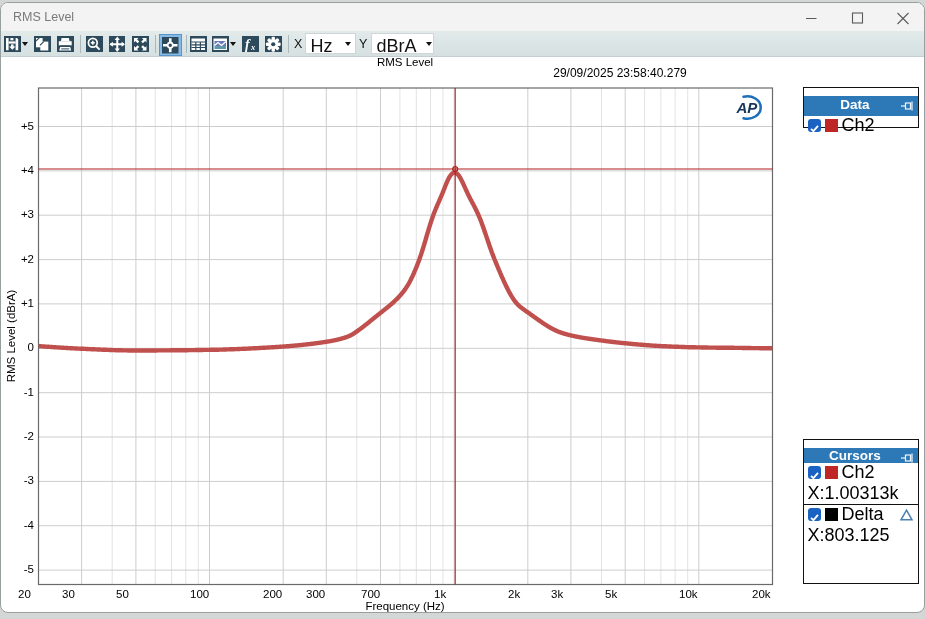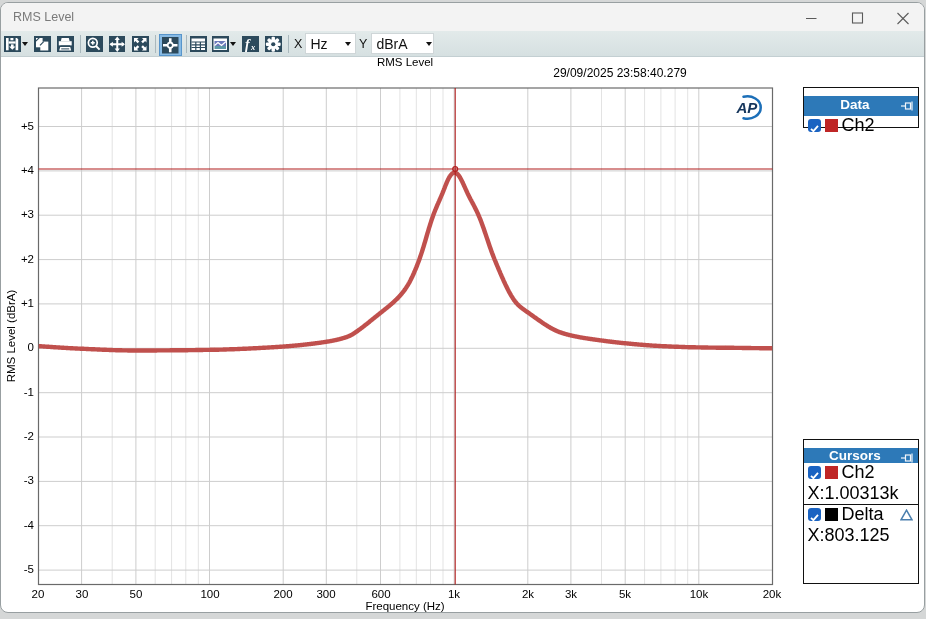--- a/index.html
+++ b/index.html
@@ -3,22 +3,22 @@
 * { margin:0; padding:0; box-sizing:border-box; }
 html,body { width:926px; height:619px; background:#d5d7d7; font-family:"Liberation Sans",sans-serif; overflow:hidden; position:relative; }
 .win { position:absolute; left:0px; top:2px; width:925px; height:611px; background:#fff; border:1px solid #989fa1; border-radius:8px; overflow:hidden; }
 .titlebar { position:absolute; left:0; top:0; width:100%; height:28px; background:#f3f3f3; }
 .titlebar .t { position:absolute; left:12px; top:7px; font-size:12.5px; color:#7a7a7a; }
 .toolbar { position:absolute; left:0; top:28px; width:100%; height:26px; background:linear-gradient(#e2eaea,#d6e0e1); border-bottom:1px solid #c3cfd2; }
 .tb { position:absolute; top:4.5px; height:16.5px; background:#2c4a5c; }
 .sep { position:absolute; top:4px; width:1px; height:18px; background:#a9b8bd; }
 .hl { position:absolute; left:157.5px; top:2.5px; width:23px; height:22px; background:#86bae4; border:1px solid #5795cb; padding:2.5px 0 0 2.5px; }
 .lbl { position:absolute; top:6px; font-size:12.5px; color:#111; }
-.combo { position:absolute; top:1.5px; height:21px; background:#fff; border:1px solid #cfd6d8; font-size:14px; color:#111; padding:2.5px 0 0 5px; }
-.xl { position:absolute; width:40px; text-align:center; top:588px; font-size:11.5px; color:#000; }
+.combo { position:absolute; top:1.5px; height:21px; background:#fff; border:1px solid #cfd6d8; font-size:18px; color:#111; padding:2.5px 0 0 5px; }
+.xl { position:absolute; width:40px; text-align:left; top:588px; font-size:11.5px; color:#000; }
 .yl { position:absolute; width:30px; text-align:right; right:892px; font-size:11.5px; color:#000; }
 .panel { position:absolute; left:803px; width:116px; background:#fff; border:1.5px solid #111; }
 .phead { height:20px; background:#2d79b8; color:#fff; font-weight:bold; font-size:13.5px; text-align:center; padding:1.5px 14px 0 2px; position:relative;margin-top:8px; }
 .phead svg { position:absolute; right:5px; top:5px; }
 .prow { position:relative; height:20.6px; padding-left:3.5px; font-size:18px; color:#000; display:flex; align-items:center; }
 .cb { width:13px; height:13px; background:#1a63c2; border-radius:3px; display:inline-block; margin-right:4px; flex:none; }
 .sw { width:13px; height:13px; display:inline-block; margin-right:4px; flex:none; }
 .cap { position:absolute; top:0; }
 </style></head>
 <body>
@@ -196,21 +196,21 @@
 <div class="yl" style="top:253px">+2</div>
 <div class="yl" style="top:208px">+3</div>
 <div class="yl" style="top:164px">+4</div>
 <div class="yl" style="top:120px">+5</div>
 <div class="xl" style="left:18px">20</div>
 <div class="xl" style="left:62px">30</div>
 <div class="xl" style="left:116px">50</div>
 <div class="xl" style="left:190px">100</div>
 <div class="xl" style="left:263px">200</div>
 <div class="xl" style="left:306px">300</div>
-<div class="xl" style="left:361px">600</div>
+<div class="xl" style="left:361px">700</div>
 <div class="xl" style="left:434px">1k</div>
 <div class="xl" style="left:508px">2k</div>
 <div class="xl" style="left:551px">3k</div>
 <div class="xl" style="left:605px">5k</div>
 <div class="xl" style="left:679px">10k</div>
 <div class="xl" style="left:752px">20k</div>
 <div style="position:absolute;left:310px;top:599.5px;width:190px;text-align:center;font-size:11.5px">Frequency (Hz)</div>
 <div class="panel" style="top:86.5px;height:41px">
 <div class="phead">Data<svg width="12" height="10" viewBox="0 0 12 10">
         <g stroke="#f2f6fa" stroke-width="1.2" fill="none">

